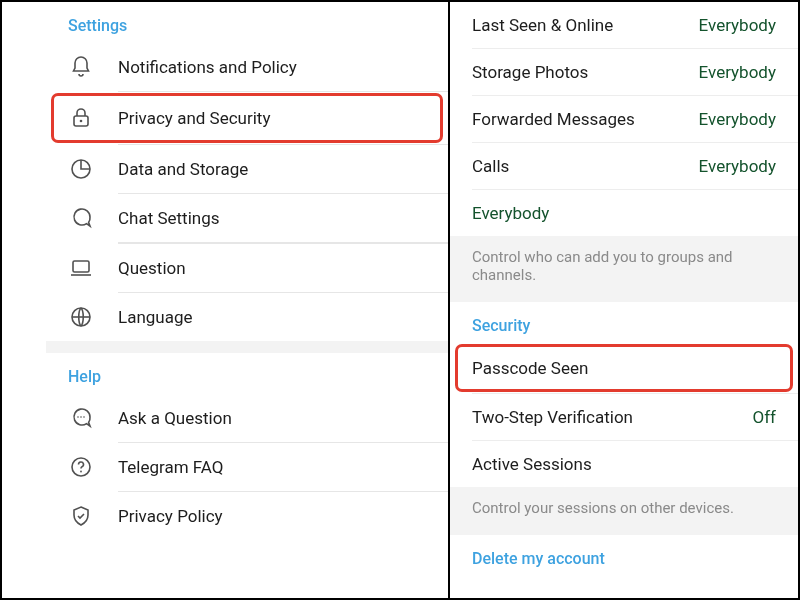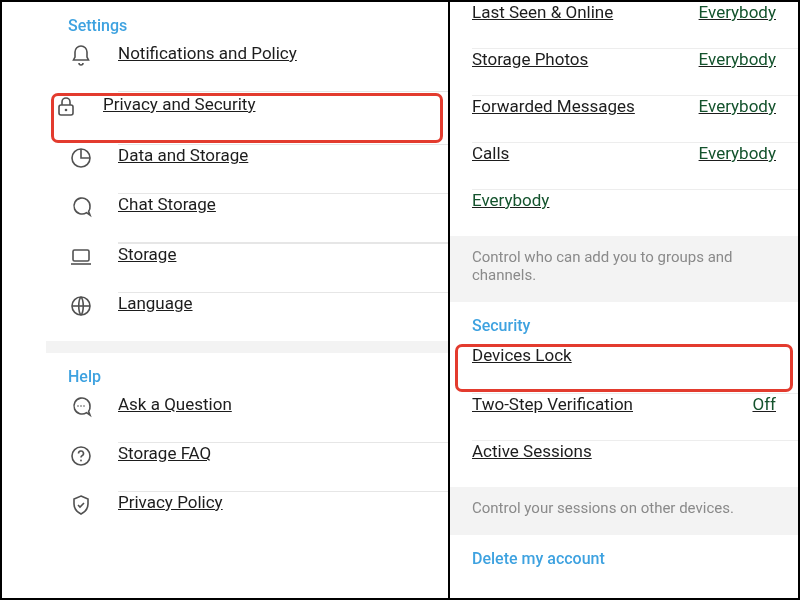--- a/index.html
+++ b/index.html
@@ -8,29 +8,28 @@
   .panel { height: 100%; overflow: hidden; }
   .left { width: 404px; border-right: 2px solid #000; display: flex; flex-direction: column; margin-left: 44px; }
   .right { flex: 1; display: flex; flex-direction: column; }
   .section-header {
     padding: 14px 22px 8px 22px;
     font-size: 16px;
     font-weight: 500;
     color: #3ea2e0;
   }
   .row {
-    display: flex; align-items: flex-start;
+    display: flex; align-items: center;
     height: 46px;
     padding: 0 22px;
     position: relative;
     font-size: 17px;
     color: #1d1d1d;
     cursor: pointer;
     background: #fff;
-    text-decoration: underline;
   }
   .left .row { height: 48px; }
   .row .icon {
     width: 26px; height: 26px;
     display: inline-flex; align-items: center; justify-content: center;
     margin-right: 24px;
     color: #555;
   }
   .row .icon svg { width: 24px; height: 24px; stroke: #515151; stroke-width: 1.6; fill: none; }
   .row .label { flex: 1; }
@@ -47,21 +46,21 @@
     padding: 12px 22px 18px 22px;
   }
   .gap-bar {
     height: 12px; background: #f3f3f3;
   }
   .highlight-red {
     outline: 3px solid #e33b2e;
     outline-offset: -2px;
     border-radius: 6px;
   }
-  .left .highlight-red { margin: 2px 6px; padding-left: 1px; }
+  .left .highlight-red { margin: 2px 6px; padding-left: 16px; }
   .right .highlight-red { margin: 2px 6px; padding-left: 16px; }
 </style>
 </head>
 <body>
 
 <div class="panel left">
   <div class="section-header">Settings</div>
 
   <div class="row">
     <span class="icon">
@@ -96,34 +95,34 @@
     <span class="label">Data and Storage</span>
   </div>
   <div class="sep"></div>
 
   <div class="row">
     <span class="icon">
       <svg viewBox="0 0 24 24">
           <path d="M21 11a8 8 0 1 0-3.5 6.6L21 20l-1.4-3.6A8 8 0 0 0 21 11Z"></path>
         </svg>
     </span>
-    <span class="label">Chat Storage</span>
+    <span class="label">Chat Settings</span>
   </div>
   <div class="sep"></div>
 
   <div class="sep"></div>
 
   <div class="row">
     <span class="icon">
       <svg viewBox="0 0 24 24">
           <rect x="4" y="5" width="16" height="11" rx="1.5"></rect>
           <path d="M2 19h20"></path>
         </svg>
     </span>
-    <span class="label">Storage</span>
+    <span class="label">Question</span>
   </div>
   <div class="sep"></div>
 
   <div class="row">
     <span class="icon">
       <svg viewBox="0 0 24 24">
           <circle cx="12" cy="12" r="9"></circle>
           <path d="M3 12h18"></path>
           <path d="M12 3c3 3 3 15 0 18"></path>
           <path d="M12 3c-3 3-3 15 0 18"></path>
@@ -150,21 +149,21 @@
   <div class="sep"></div>
 
   <div class="row">
     <span class="icon">
       <svg viewBox="0 0 24 24">
           <circle cx="12" cy="12" r="9"></circle>
           <path d="M9.5 9.5a2.5 2.5 0 1 1 3.5 2.3c-.9.4-1 1-1 1.7"></path>
           <circle cx="12" cy="16.5" r="0.9" fill="#515151" stroke="none"></circle>
         </svg>
     </span>
-    <span class="label">Storage FAQ</span>
+    <span class="label">Telegram FAQ</span>
   </div>
   <div class="sep"></div>
 
   <div class="row">
     <span class="icon">
       <svg viewBox="0 0 24 24">
           <path d="M12 3l7 3v5c0 5-3 8-7 10-4-2-7-5-7-10V6l7-3Z"></path>
           <path d="M9 12l2 2 4-4"></path>
         </svg>
     </span>
@@ -200,21 +199,21 @@
 
   <div class="row">
     <span class="value">Everybody</span>
   </div>
 
   <div class="footer-note">Control who can add you to groups and channels.</div>
 
   <div class="section-header">Security</div>
 
   <div class="row highlight-red">
-    <span class="label">Devices Lock</span>
+    <span class="label">Passcode Seen</span>
     <span class="value"></span>
   </div>
   <div class="sep-r"></div>
 
   <div class="row">
     <span class="label">Two-Step Verification</span>
     <span class="value">Off</span>
   </div>
   <div class="sep-r"></div>
 

